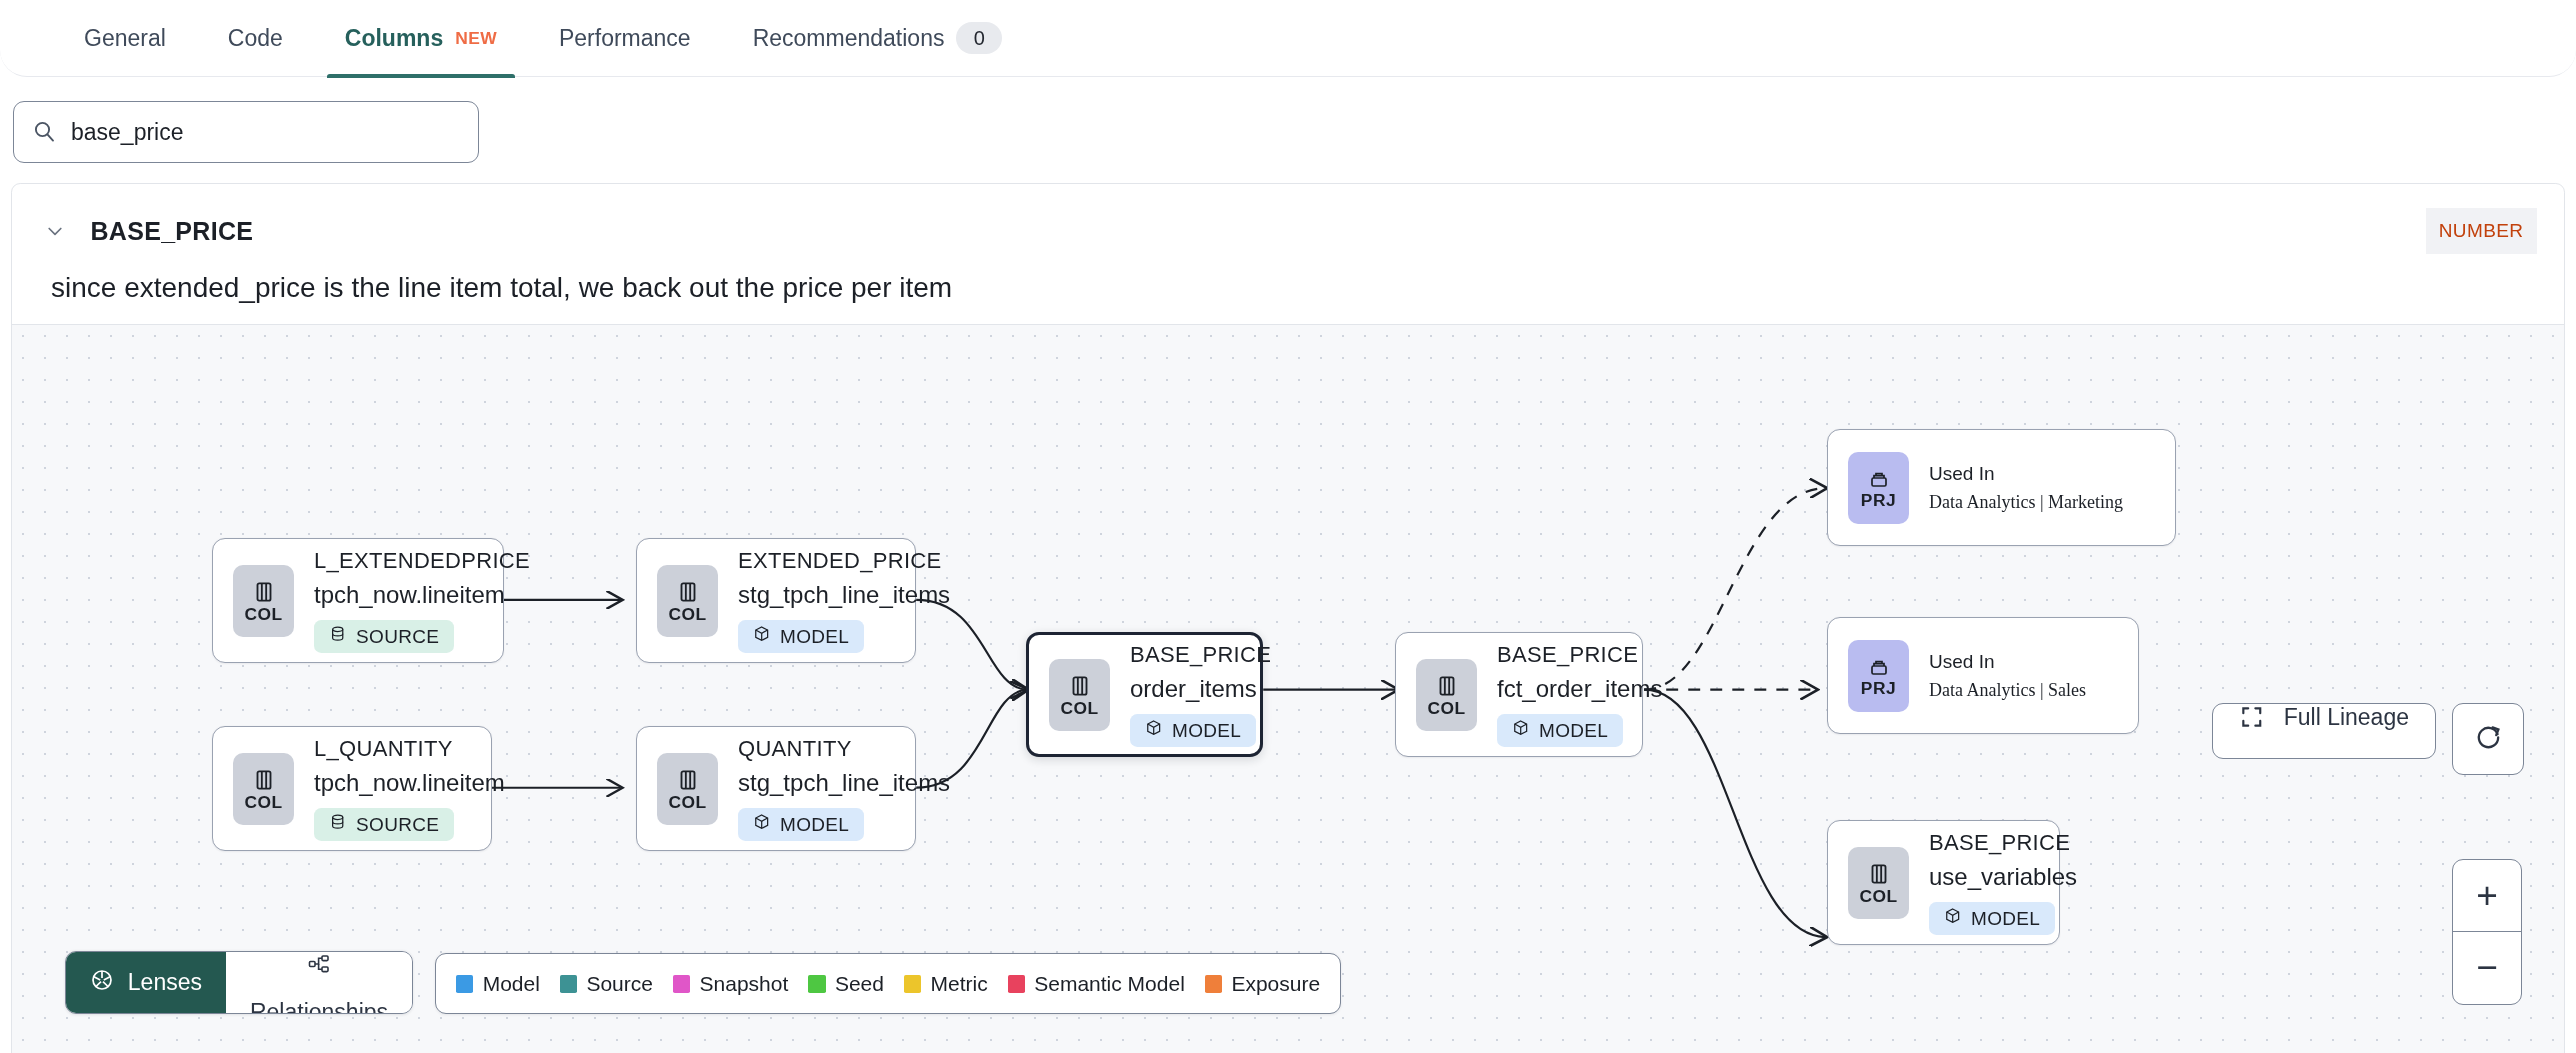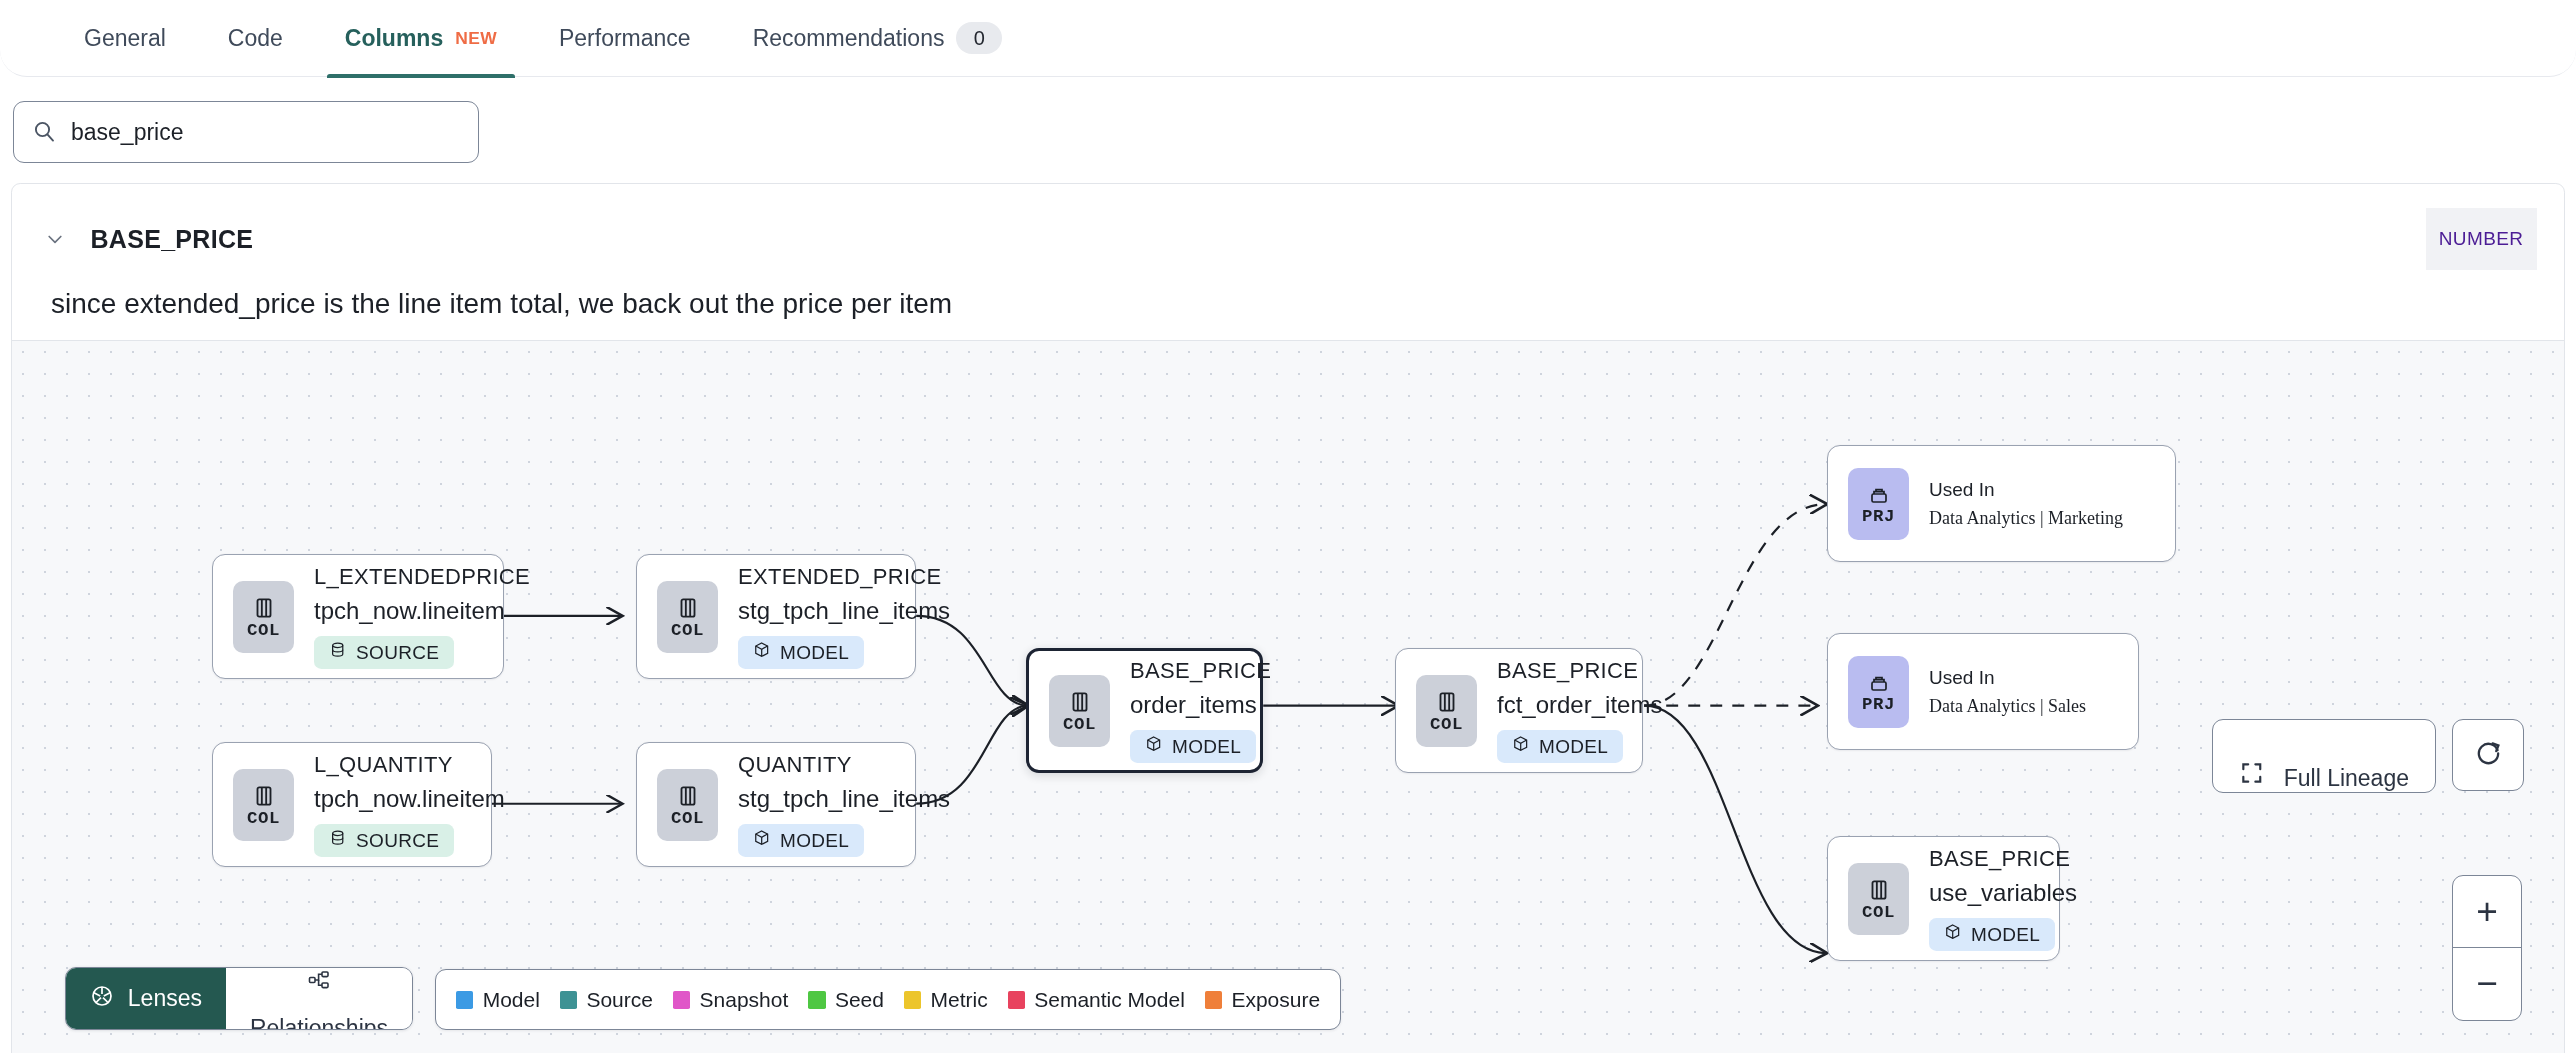--- a/index.html
+++ b/index.html
@@ -97,23 +97,23 @@
     margin-right: 20px;
     cursor: pointer;
   }
   .col-title {
     font-size: 25px; font-weight: bold;
     color: #1c2027; letter-spacing: 0.3px;
   }
   .type-badge {
     margin-left: auto;
     background: #f1f2f5;
-    color: #4c1d95;
+    color: #c2410c;
     font-size: 19px;
-    padding: 20px 13px;
+    padding: 12px 13px;
     border-radius: 0;
     letter-spacing: 0.4px;
   }
   .col-desc {
     padding: 9.2px 27.5px 20px 39px;
     font-size: 28px;
     color: #1c2027;
   }
 
   
@@ -150,21 +150,20 @@
     box-shadow: 0 2.8px 9.2px rgba(20,25,35,.14);
   }
   .badge-ico {
     flex: 0 0 auto;
     width: 61px; height: 72px;
     background: #ccd0d9;
     border-radius: 10px;
     display: flex; flex-direction: column;
     align-items: center; justify-content: center;
     gap: 0.9px;
-    font-family: Liberation Mono, monospace;
   }
   .badge-ico.prj { background: #b9bcf0; }
   .badge-ico .bl {
     font-size: 17.4px; font-weight: bold;
     color: #1c2027; letter-spacing: 0.5px;
     line-height: 1;
   }
   .node-body { display: flex; flex-direction: column; gap: 6.4px; }
   .node-title { font-size: 22px; color: #1c2027; letter-spacing: 0.3px; }
   .node-sub   { font-size: 24px; color: #1c2027; }
@@ -177,25 +176,25 @@
     font-size: 19px; color: #1c2027;
     padding: 5.5px 14.7px; border-radius: 7.3px;
     letter-spacing: 0.3px;
   }
   .pill.source { background: #d9f0e7; }
   .pill.model  { background: #d9e9fb; }
 
   
   .full-lineage {
     position: absolute; right: 128px; top: 378px;
-    height: 74px; padding: 0 26px;
+    height: 56px; padding: 0 26px;
     background: #fff;
     border: 1.5px solid #7c8697;
     border-radius: 11px;
-    display: flex; align-items: flex-end; gap: 18.3px;
+    display: flex; align-items: flex-start; gap: 18.3px;
     font-size: 23px; color: #2c3442;
     cursor: pointer;
   }
   .refresh-btn {
     position: absolute; right: 40px; top: 378px;
     width: 72px; height: 72px;
     background: #fff;
     border: 1.5px solid #7c8697;
     border-radius: 11px;
     display: flex; align-items: center; justify-content: center;

